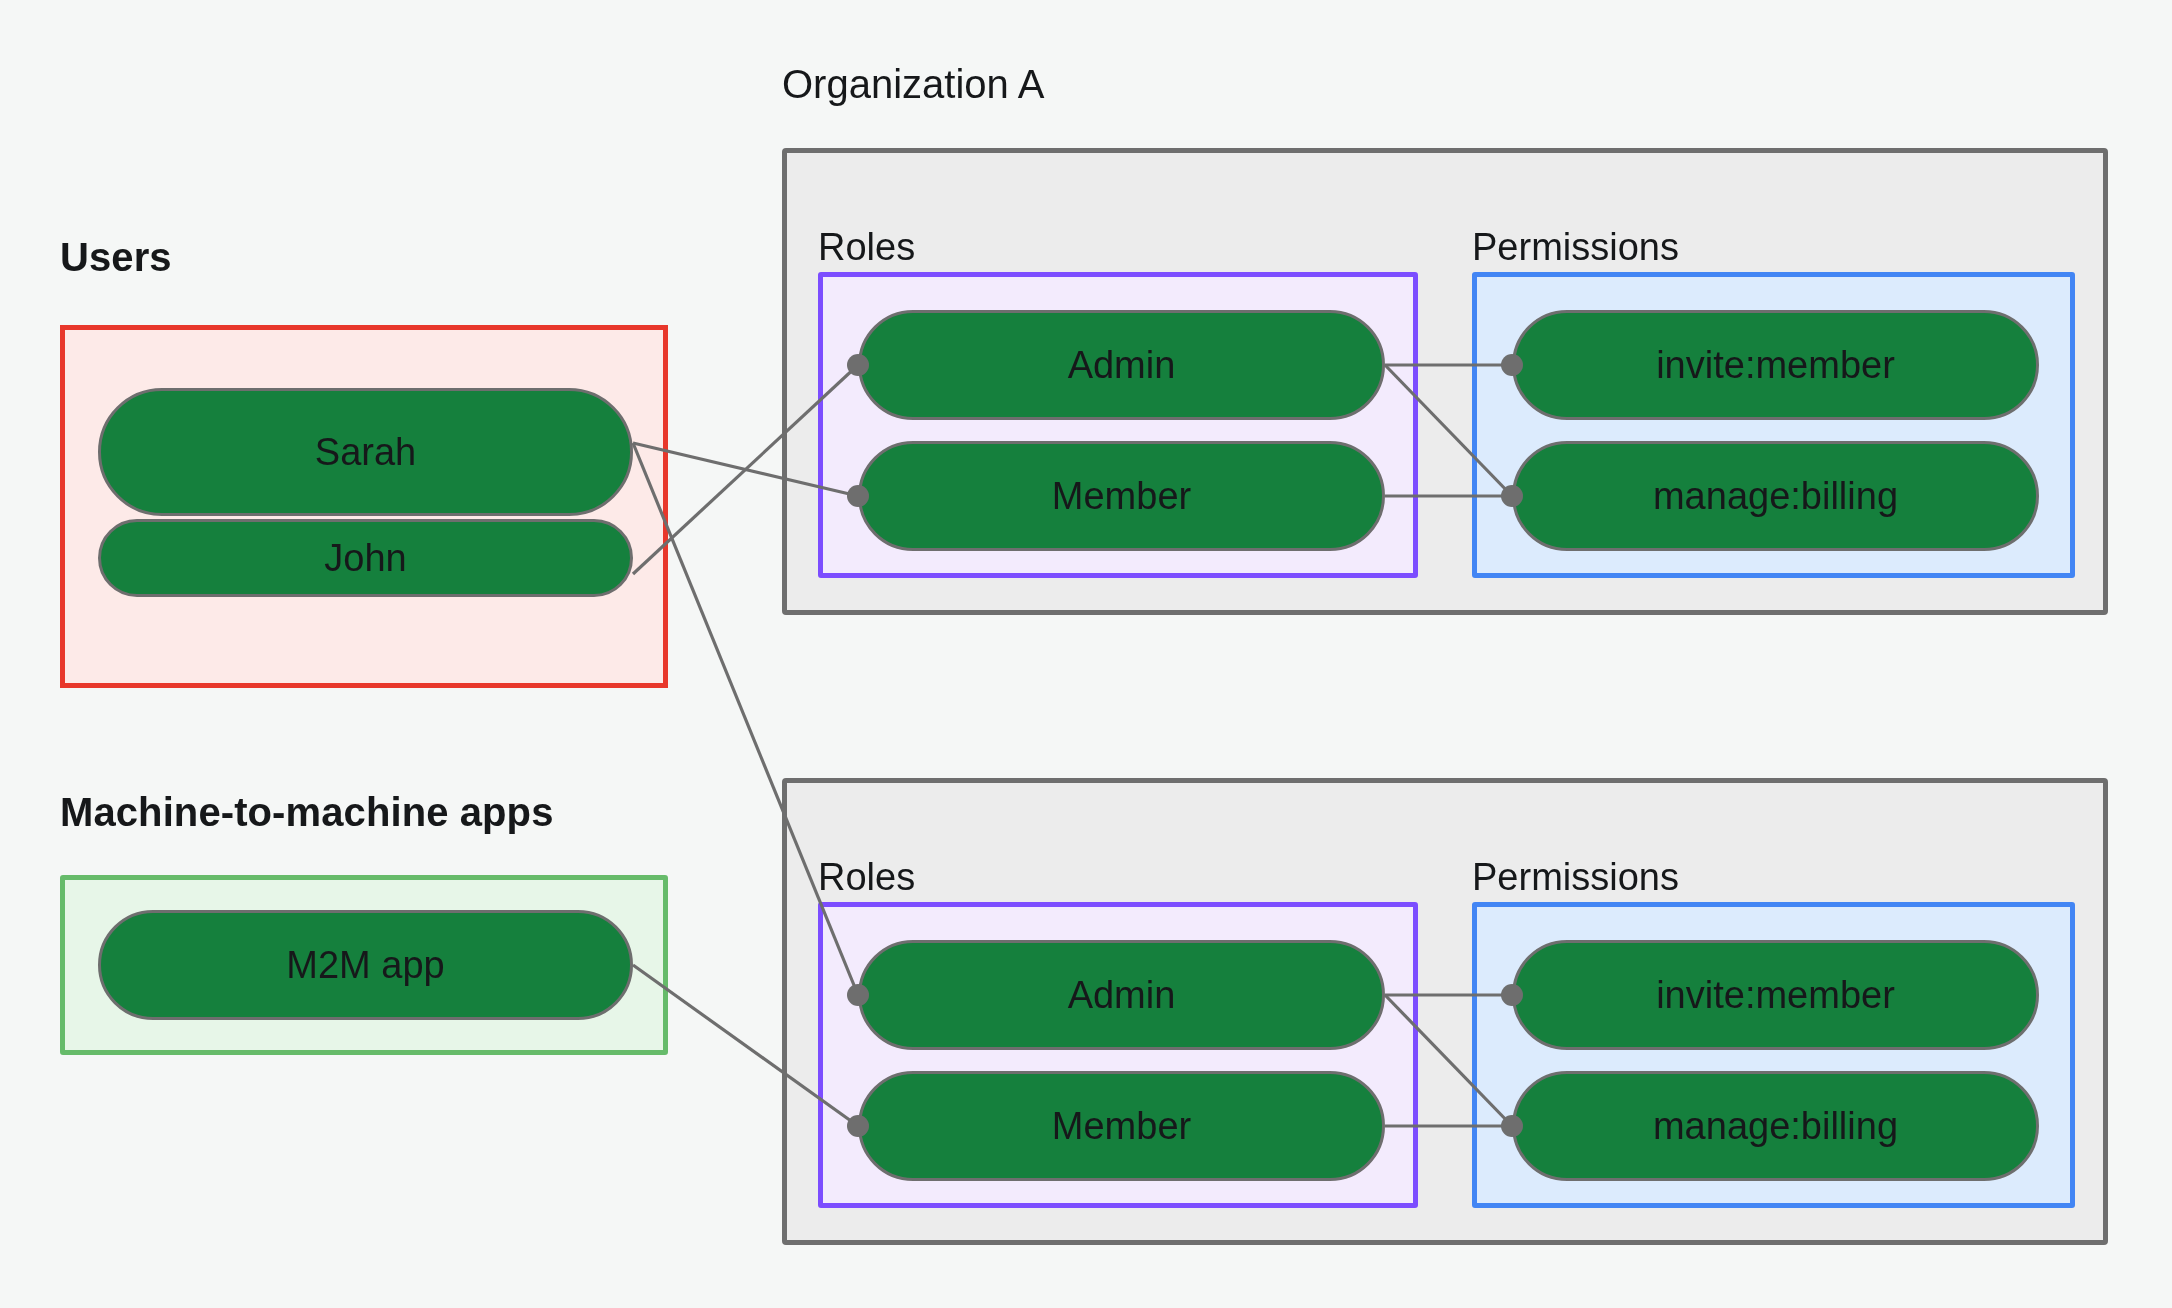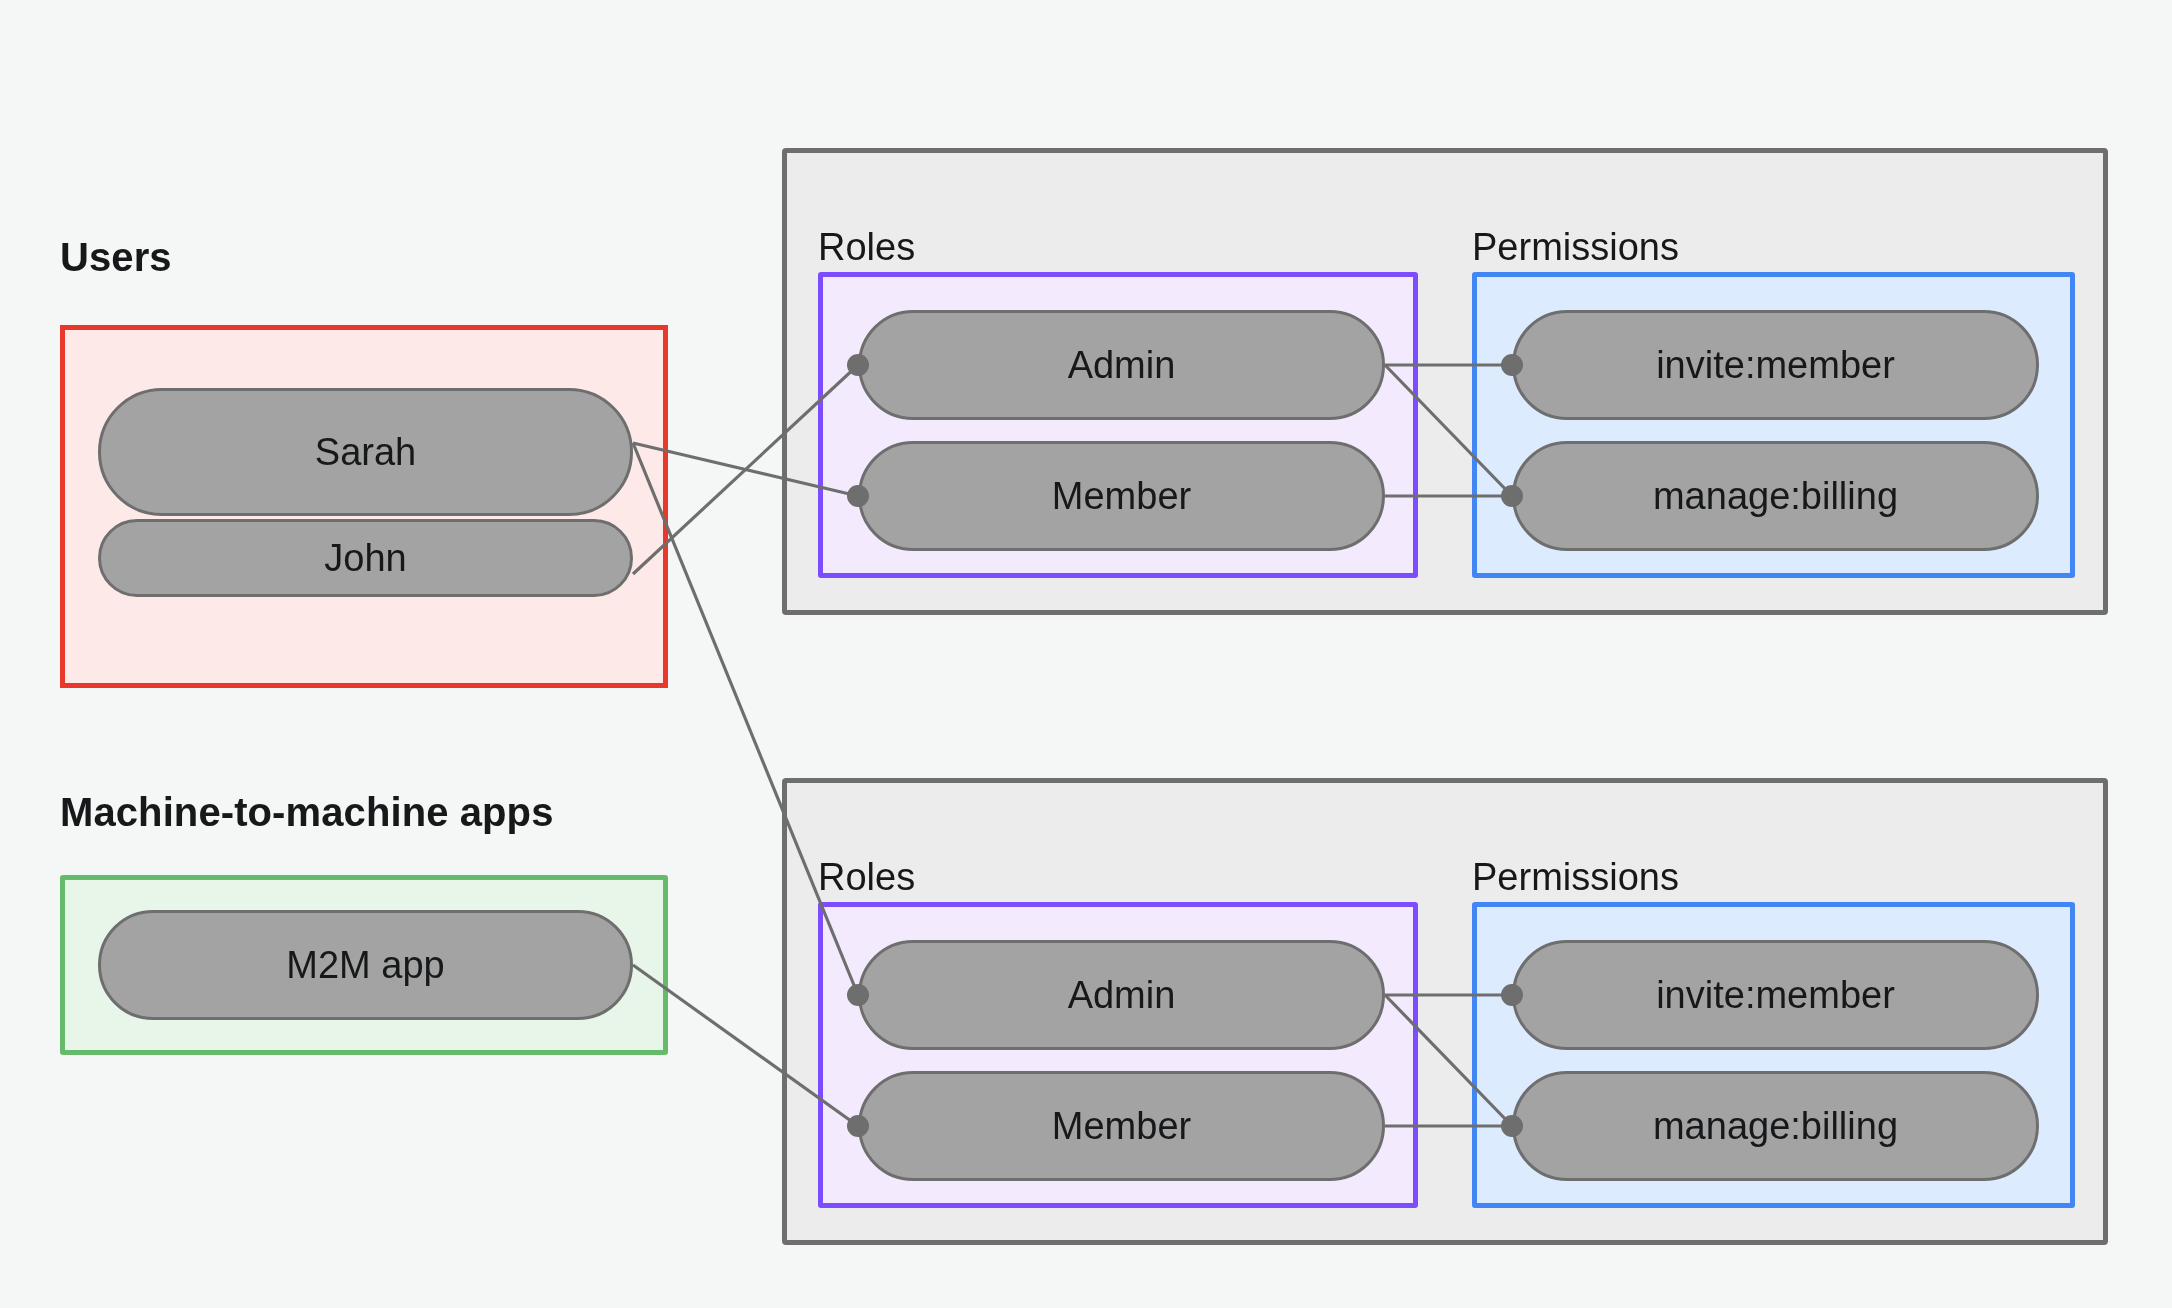--- a/index.html
+++ b/index.html
@@ -91,21 +91,21 @@
   .box-perms {
     background: #dcebfd;
     border: 5px solid #4285f4;
     border-radius: 3px;
   }
 
   
   .pill {
     position: absolute;
     box-sizing: border-box;
-    background: #a3a3a3;
+    background: #15803d;
     border: 3.4px solid #6e6e6e;
     border-radius: 999px;
     display: flex;
     align-items: center;
     justify-content: center;
     font-size: 38px;
     color: #16181a;
     z-index: 4;
   }
 </style>
@@ -149,20 +149,21 @@
 
   <div class="group-title" style="left:60px; top:235px;">Users</div>
   <div class="box box-users" style="left:60px; top:325px; width:608px; height:363px;"></div>
   <div class="pill" style="left:98px; top:388px; width:535px; height:128px;">Sarah</div>
   <div class="pill" style="left:98px; top:519px; width:535px; height:78px;">John</div>
 
   <div class="group-title" style="left:60px; top:790px;">Machine-to-machine apps</div>
   <div class="box box-m2m" style="left:60px; top:875px; width:608px; height:180px;"></div>
   <div class="pill" style="left:98px; top:910px; width:535px; height:110px;">M2M app</div>
 
+  <div class="org-title" style="left:782px; top:62px;">Organization A</div>
   <div class="box box-org" style="left:782px; top:148px; width:1326px; height:467px;"></div>
 
   <div class="section-title" style="left:818px; top:190px;">Roles</div>
   <div class="box box-roles" style="left:818px; top:272px; width:600px; height:306px;"></div>
   <div class="pill" style="left:858px; top:310px; width:527px; height:110px;">Admin</div>
   <div class="pill" style="left:858px; top:441px; width:527px; height:110px;">Member</div>
 
   <div class="section-title" style="left:1472px; top:190px;">Permissions</div>
   <div class="box box-perms" style="left:1472px; top:272px; width:603px; height:306px;"></div>
   <div class="pill" style="left:1512px; top:310px; width:527px; height:110px;">invite:member</div>

